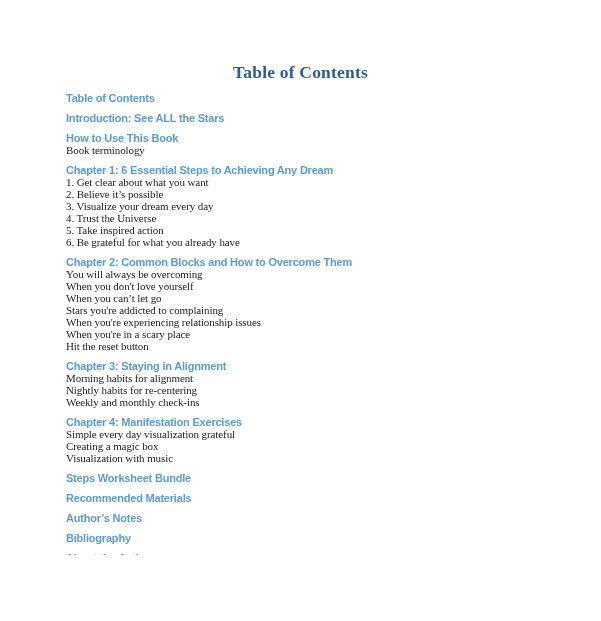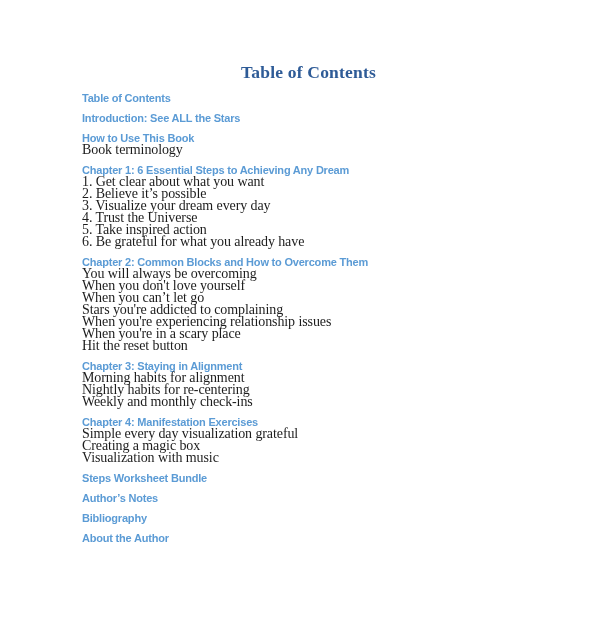--- a/index.html
+++ b/index.html
@@ -8,21 +8,20 @@
     background: #ffffff;
   }
   .page {
     position: relative;
     width: 601px;
     height: 555px;
     background: var(--bg-color, #ffffff);
     padding-top: 62px;
     box-sizing: border-box;
     overflow: hidden;
-    padding-left: 16px;
   }
   .title {
     margin: 0 0 10px 0;
     text-align: center;
     font-family: "Liberation Serif", "DejaVu Serif", serif;
     font-weight: bold;
     font-size: 17.5px;
     line-height: 20px;
     letter-spacing: 0.2px;
     color: var(--title-color, #2E5B97);
@@ -39,21 +38,21 @@
     font-weight: bold;
     font-size: 11px;
     line-height: 12px;
     letter-spacing: -0.2px;
     color: var(--link-color, #5B9BD5);
     cursor: pointer;
     white-space: nowrap;
   }
   .item {
     font-family: "Liberation Serif", "DejaVu Serif", serif;
-    font-size: 14px;
+    font-size: 11px;
     line-height: 12px;
     letter-spacing: -0.1px;
     color: var(--body-color, #1C1C1C);
     white-space: nowrap;
   }
 </style>
 </head>
 <body>
 
 <div class="page">
@@ -125,20 +124,23 @@
 
   <div class="item">Creating a magic box</div>
 
   <div class="item">Visualization with music</div>
 </div>
 
   <div class="section">
     <div class="heading">Steps Worksheet Bundle</div>
   </div>
 
+  <div class="section">
+    <div class="heading">Recommended Materials</div>
+  </div>
 
   <div class="section">
     <div class="heading">Author’s Notes</div>
   </div>
 
   <div class="section">
     <div class="heading">Bibliography</div>
   </div>
 
   <div class="section">

